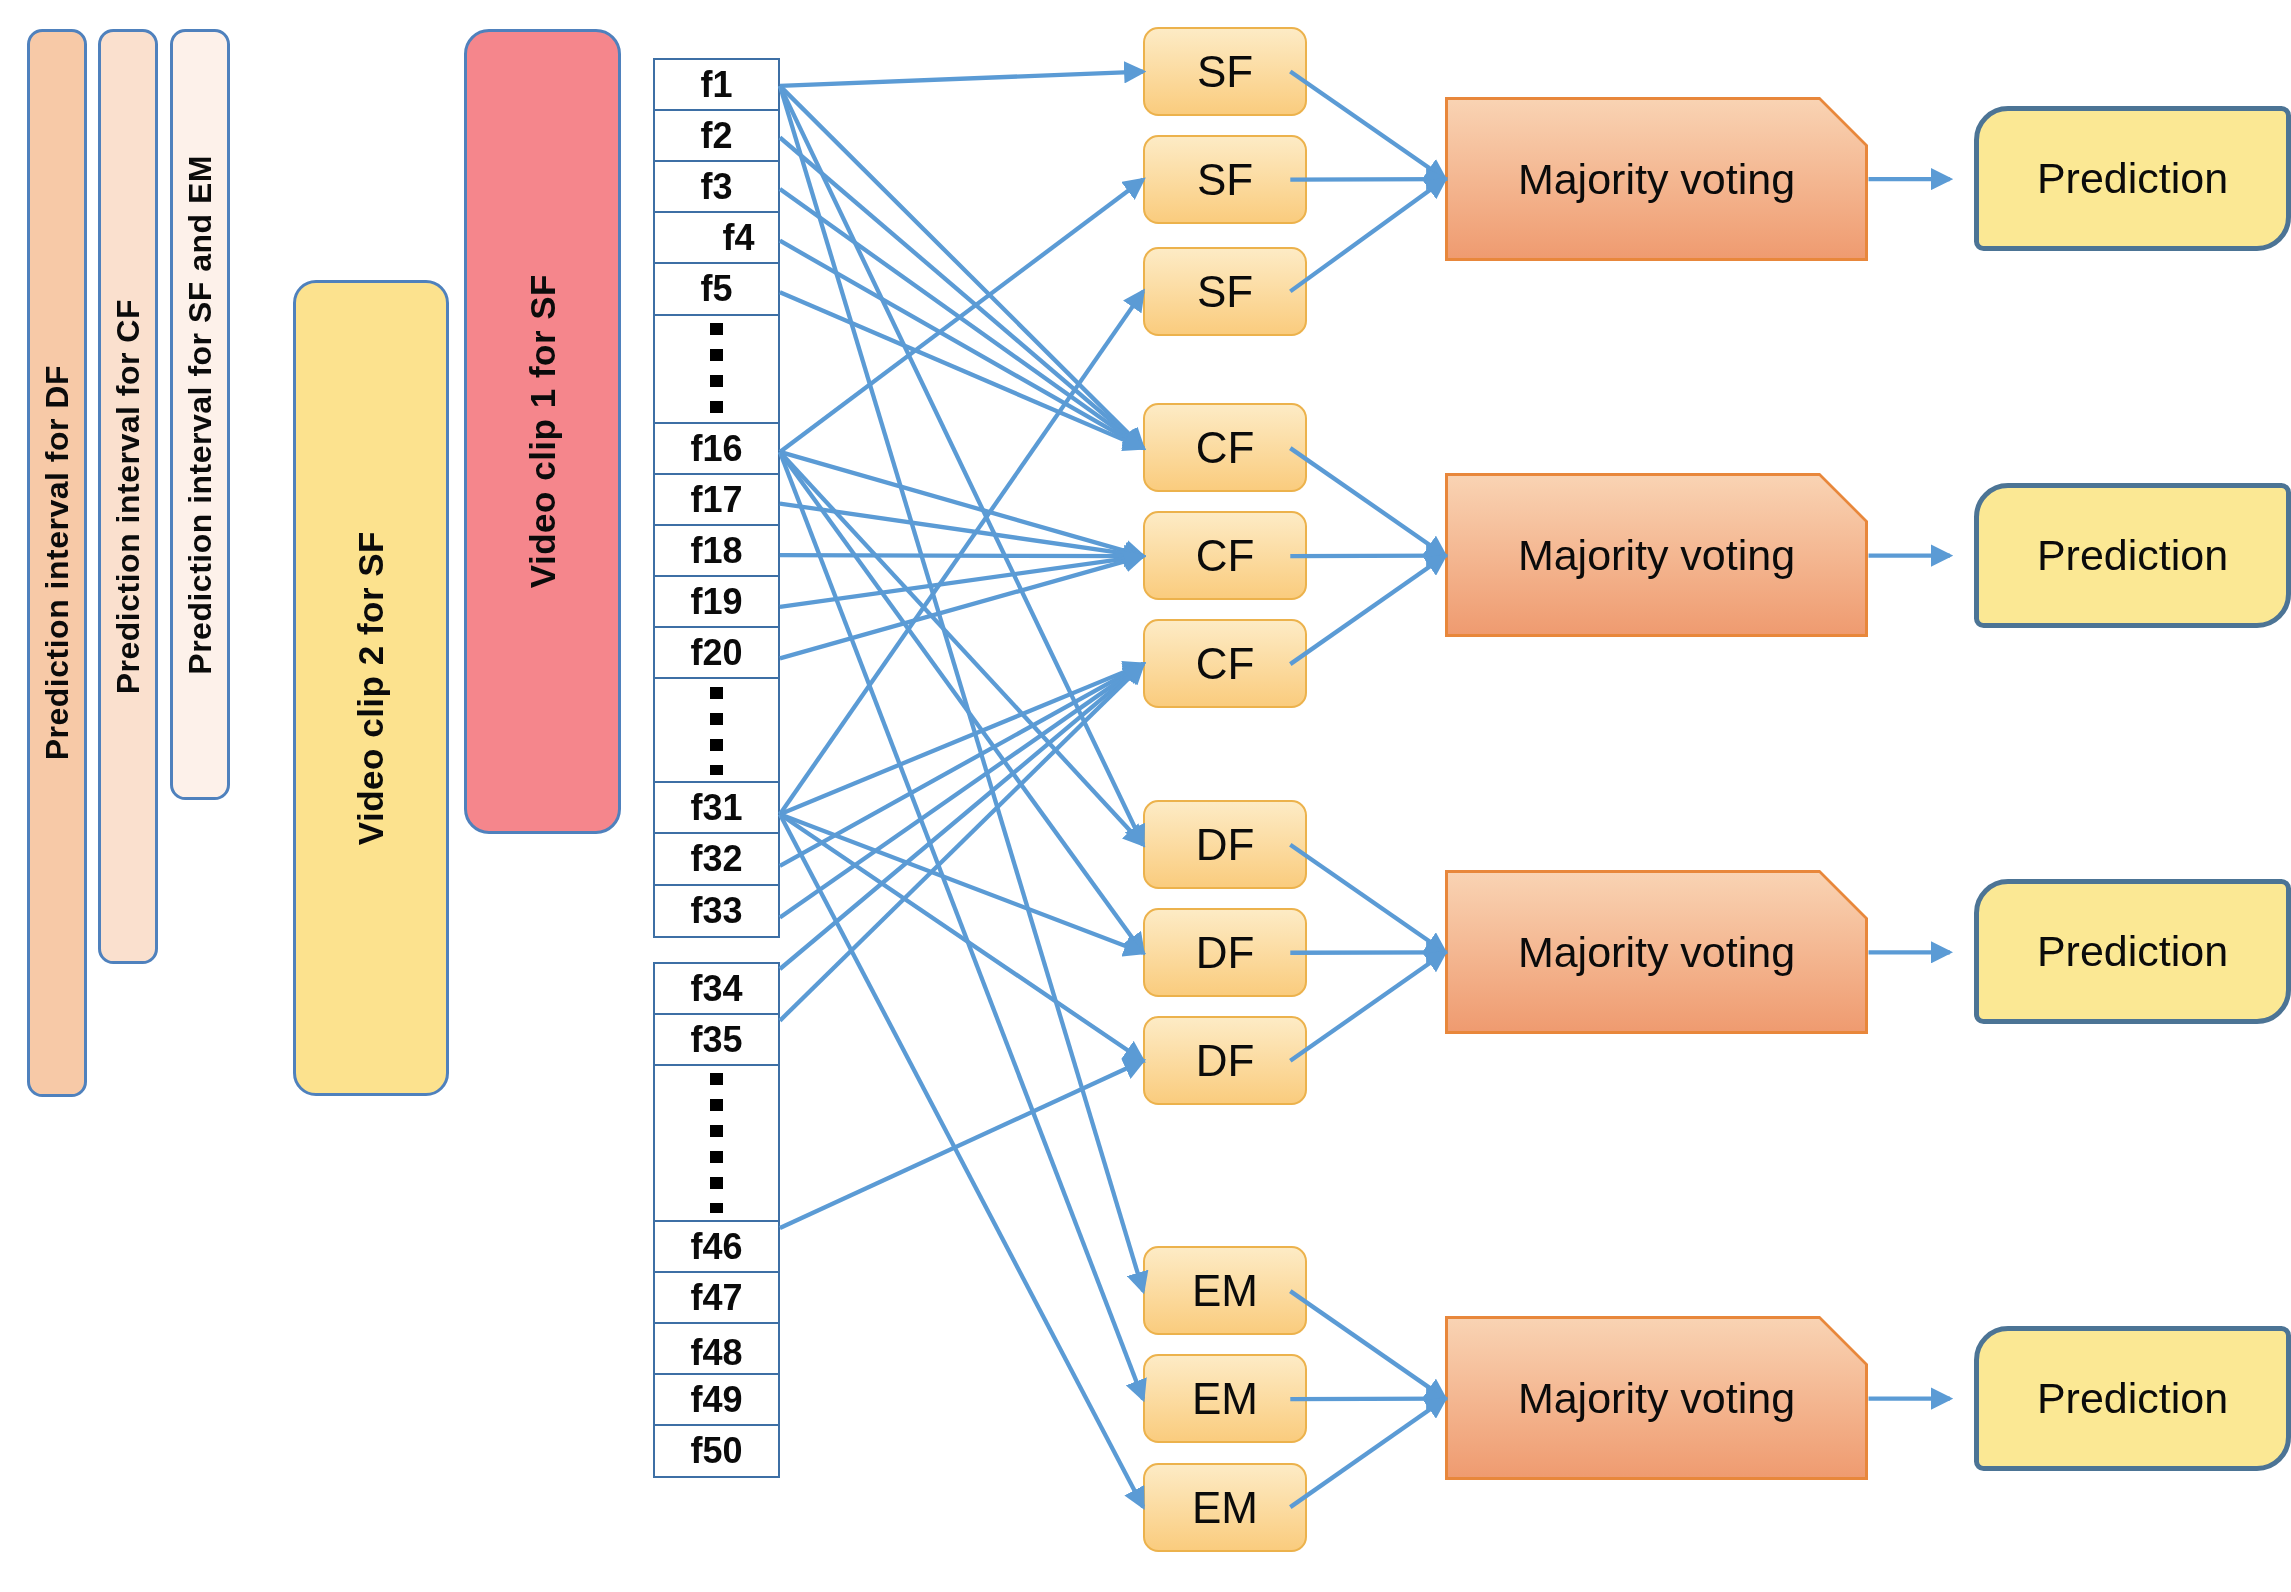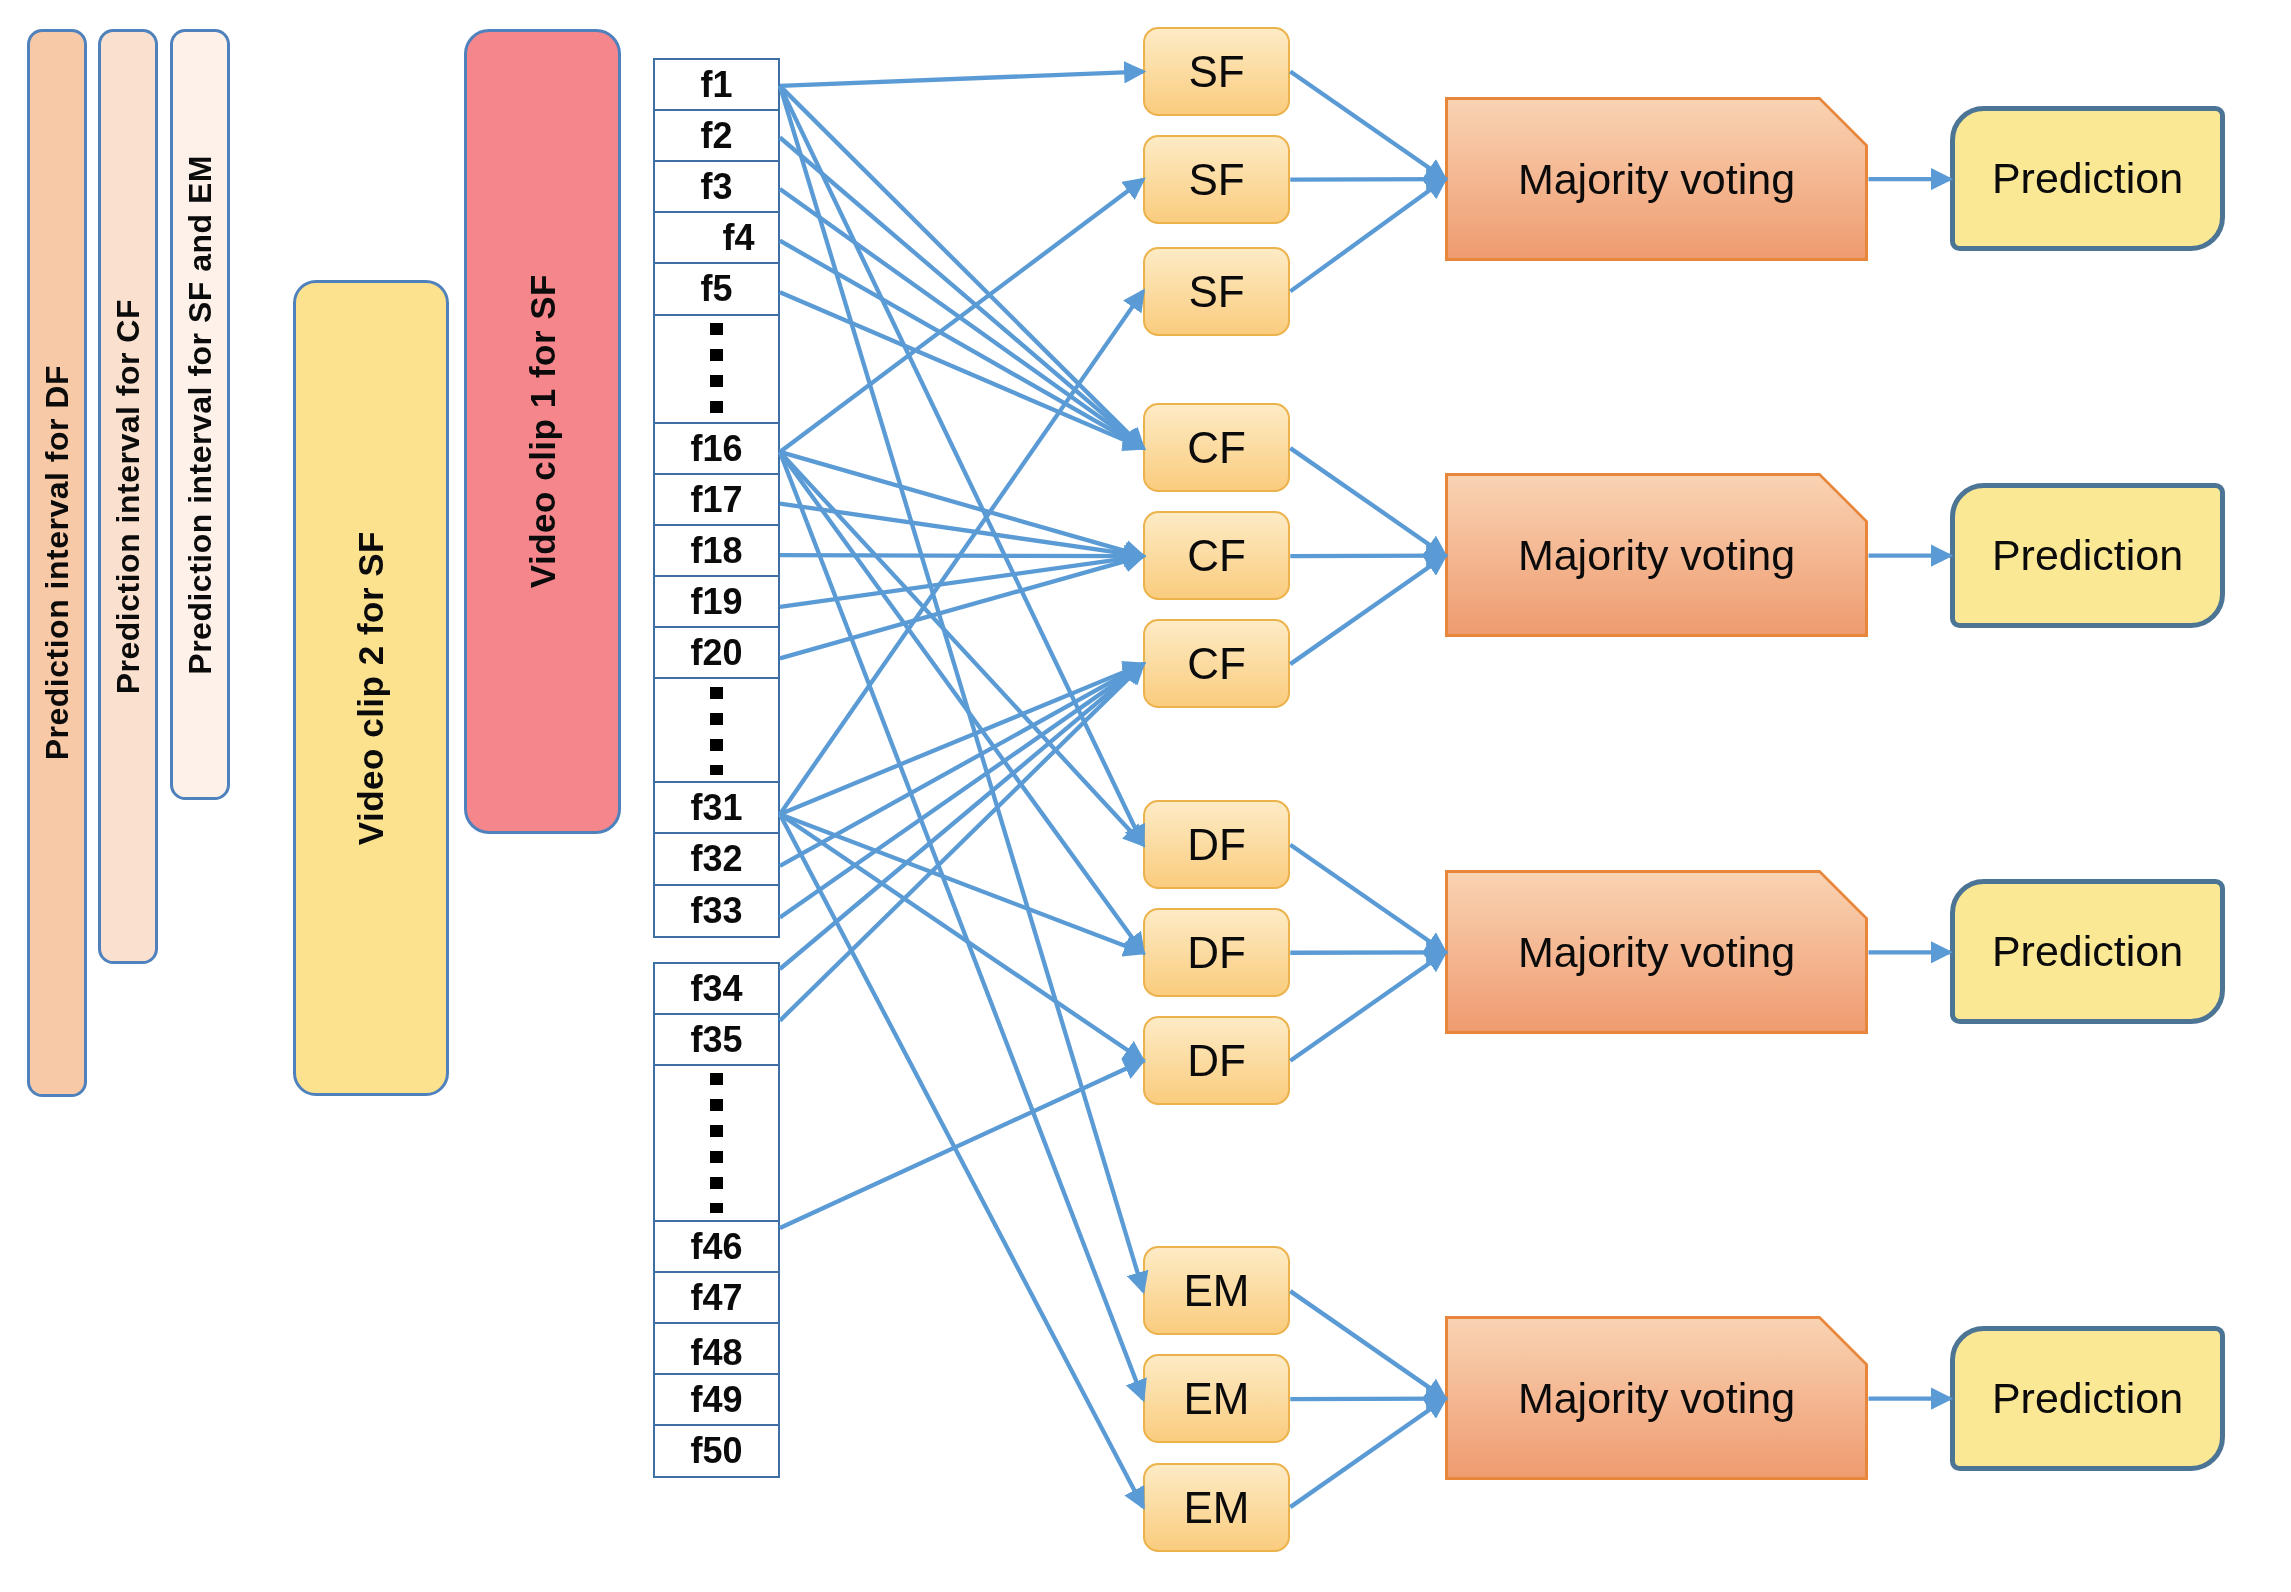--- a/index.html
+++ b/index.html
@@ -20,38 +20,38 @@
 
   
   #frame-column{position:absolute;left:653px;top:58px;width:127px;}
   .cell{box-sizing:border-box;width:100%;border:2.9px solid #3D6FA5;margin-top:-2.9px;background:#ffffff;
         display:flex;align-items:center;justify-content:center;}
   .cell:first-child{margin-top:0;}
   .cell .frame-label{font-weight:bold;font-size:36px;}
   .cell .dots{width:12.4px;background:repeating-linear-gradient(to bottom,#000 0 12.4px,transparent 12.4px 26px);}
 
   
-  .classifier{position:absolute;box-sizing:border-box;width:147px;height:89px;
+  .classifier{position:absolute;box-sizing:border-box;width:164px;height:89px;
       border:2.9px solid #ECB24C;border-radius:15.3px;
       background:linear-gradient(to bottom,#FDEBC5 0%,#FACC7E 100%);
       display:flex;align-items:center;justify-content:center;font-size:44px;font-weight:500;}
 
   
   .mv{position:absolute;width:423px;height:164px;}
   .mv .shell{position:absolute;inset:0;background:#E8873B;
       clip-path:polygon(0 0,calc(100% - 48px) 0,100% 48px,100% 100%,0 100%);}
   .mv .fill{position:absolute;inset:2.9px;
       clip-path:polygon(0 0,calc(100% - 46px) 0,100% 46px,100% 100%,0 100%);
       background:linear-gradient(to bottom,#F9D3B3 0%,#EF9B70 100%);
       display:flex;align-items:center;justify-content:center;font-size:43px;}
 
   
-  .pred{position:absolute;box-sizing:border-box;width:275px;height:145px;
+  .pred{position:absolute;box-sizing:border-box;width:317px;height:145px;
       border:5.7px solid #4C7495;border-radius:34px 9.6px 34px 9.6px;background:#FBE894;
-      display:flex;align-items:center;justify-content:center;font-size:43px;}
+      display:flex;align-items:center;justify-content:center;font-size:43px;margin-left:24px;}
 
   #wires{position:absolute;left:0;top:0;width:2291px;height:1593px;pointer-events:none;}
 </style>
 </head>
 <body>
 
 <div id="canvas">
 
   <div class="bar" id="bar-df">
     <span class="vtext">Prediction interval for DF</span>

